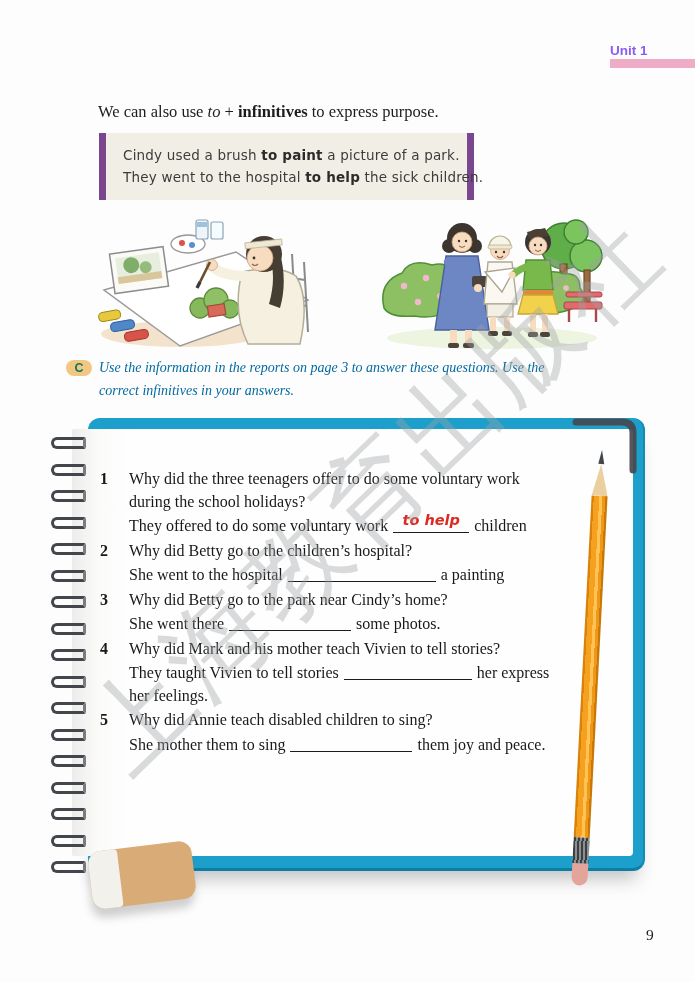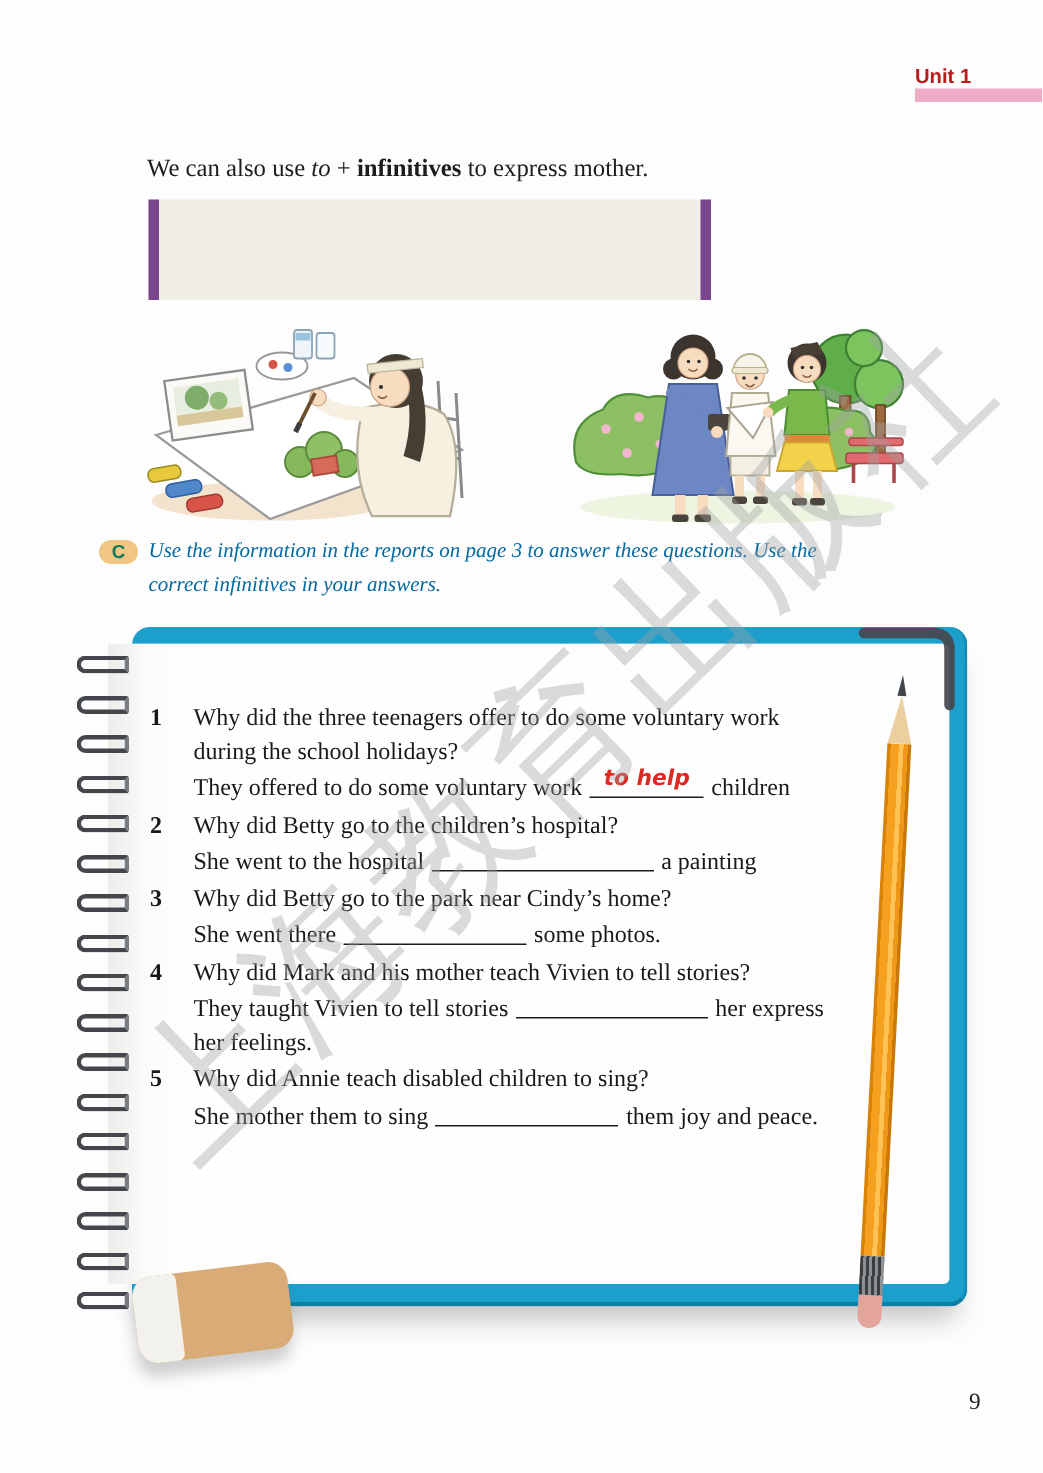--- a/index.html
+++ b/index.html
@@ -1,21 +1,21 @@
 <!DOCTYPE html>
 <html><head>
 <meta charset="utf-8">
 <style>
   html,body{margin:0;padding:0;background:#ffffff;}
   #page{position:relative;width:695px;height:982px;background:#fdfdfd;overflow:hidden;
         font-family:"Liberation Serif",serif;color:#1c1c1c;}
 
   
   .unit-label{position:absolute;left:610px;top:43px;font-family:"Liberation Sans",sans-serif;
-              font-size:13.5px;font-weight:700;color:#b91c1c;}
+              font-size:13.5px;font-weight:700;color:#8b5cf6;}
   .pink-bar{position:absolute;left:610px;right:0;top:59px;height:9px;background:#efacc7;}
 
   
   .intro{position:absolute;left:98px;top:102px;font-size:16.5px;white-space:nowrap;}
   .intro .it{font-style:italic;}
   .intro .bd{font-weight:700;}
 
   
   .example-box{position:absolute;left:99px;top:133px;width:375px;height:67px;box-sizing:border-box;
                background:#f1eee5;border-left:7px solid #7a478e;border-right:7px solid #7a478e;
@@ -92,23 +92,25 @@
   .page-num{position:absolute;left:646px;top:926px;font-size:15.5px;color:#1c1c1c;}
 </style>
 </head>
 <body>
 
 <div id="page">
 
   <div class="unit-label">Unit 1</div>
   <div class="pink-bar"></div>
 
-  <div class="intro"><span>We can also use </span><span class="it">to</span><span> + </span><span class="bd">infinitives</span><span> to express mother.</span></div>
+  <div class="intro"><span>We can also use </span><span class="it">to</span><span> + </span><span class="bd">infinitives</span><span> to express purpose.</span></div>
 
   <div class="example-box">
+    <div class="example-line"><span>Cindy used a brush </span><b>to paint</b><span> a picture of a park.</span></div>
+    <div class="example-line"><span>They went to the hospital </span><b>to help</b><span> the sick children.</span></div>
   </div>
 
   <svg class="illus illus-left" width="218" height="140" viewBox="0 0 218 140">
     <ellipse cx="85" cy="122" rx="80" ry="13" fill="#f3e3cd"></ellipse>
     <polygon points="8,78 140,40 212,88 84,134" fill="#ffffff" stroke="#9a9a9a" stroke-width="1.5"></polygon>
     <g transform="rotate(-8 44 58)">
       <rect x="16" y="38" width="54" height="40" fill="#fbfaf6" stroke="#8c8c8c" stroke-width="1.5"></rect>
       <rect x="21" y="43" width="44" height="26" fill="#e8eedf"></rect>
       <circle cx="36" cy="52" r="8" fill="#7fae6b"></circle>
       <circle cx="50" cy="56" r="6" fill="#94bd7c"></circle>

